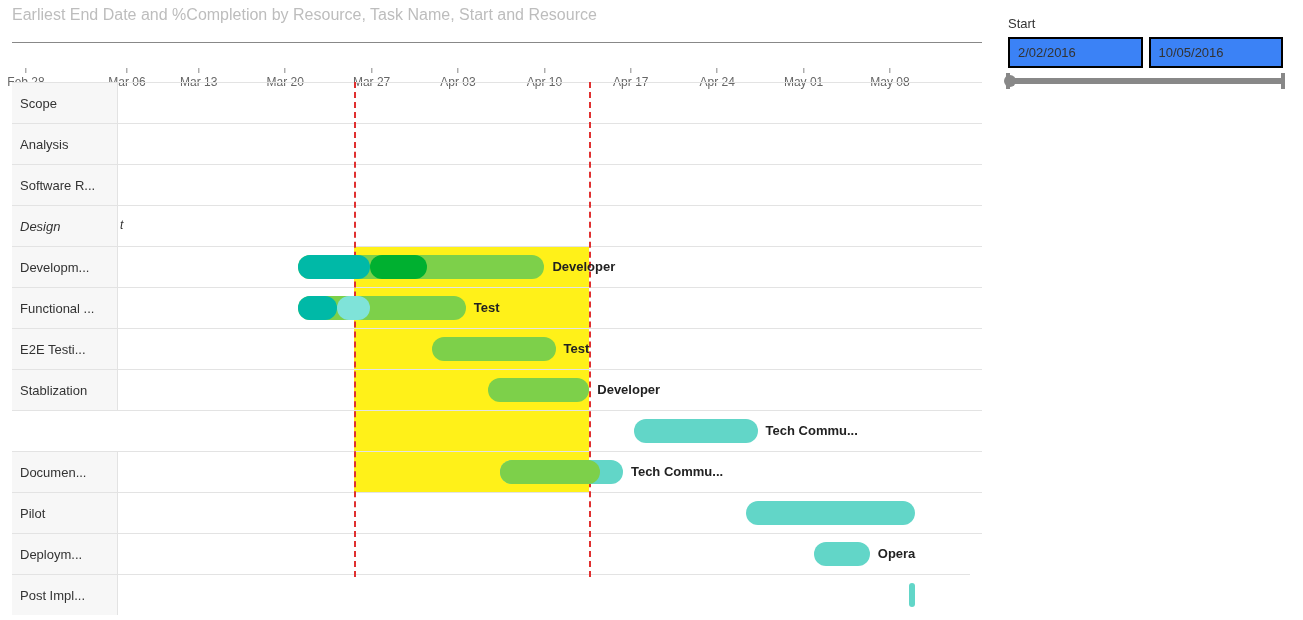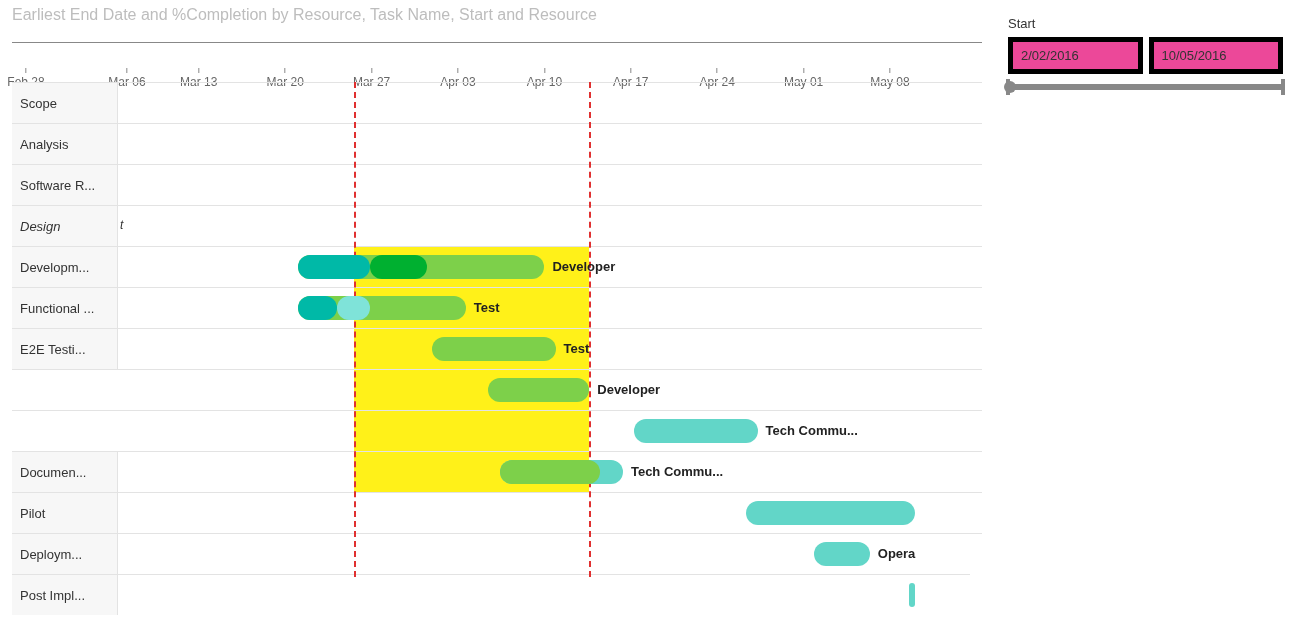--- a/index.html
+++ b/index.html
@@ -127,25 +127,25 @@
     color: #333;
     margin-bottom: 6px;
   }
   .slicer-inputs {
     display: flex;
     gap: 6px;
     margin-bottom: 10px;
   }
   .slicer-input {
     flex: 1;
-    border: 5px solid #000000;
+    border: 2px solid #000000;
     padding: 6px 8px;
     font-size: 13px;
     color: #333;
-    background: #ec4899;
+    background: #3b82f6;
   }
   .slider-track {
     position: relative;
     height: 6px;
     background: #888;
     margin-top: 6px;
   }
   .slider-endcap {
     position: absolute;
     width: 4px;
@@ -233,20 +233,21 @@
           </div>
         </div>
         <div class="row" style="position: absolute; left: 0px; right: 0px; top: 246px; height: 41px;">
           <div class="rowlabel-col">E2E Testi...</div>
           <div class="bar-zone">
             <div class="bar" style="left: 314.182px; width: 123.429px; background: rgb(125, 208, 74); z-index: 3;"></div>
             <div class="bar-label" style="left: 445.61px; z-index: 20;">Test</div>
           </div>
         </div>
         <div class="row" style="position: absolute; left: 0px; right: 0px; top: 287px; height: 41px;">
+          <div class="rowlabel-col">Stablization</div>
           <div class="bar-zone">
             <div class="bar" style="left: 370.286px; width: 100.987px; background: rgb(125, 208, 74); z-index: 3;"></div>
             <div class="bar-label" style="left: 479.273px; z-index: 20;">Developer</div>
           </div>
         </div>
         <div class="row" style="position: absolute; left: 0px; right: 0px; top: 328px; height: 41px;">
           <div class="bar-zone">
             <div class="bar" style="left: 516.156px; width: 123.429px; background: rgb(98, 214, 200); z-index: 3;"></div>
             <div class="bar-label" style="left: 647.584px; z-index: 20;">Tech Commu...</div>
           </div>

